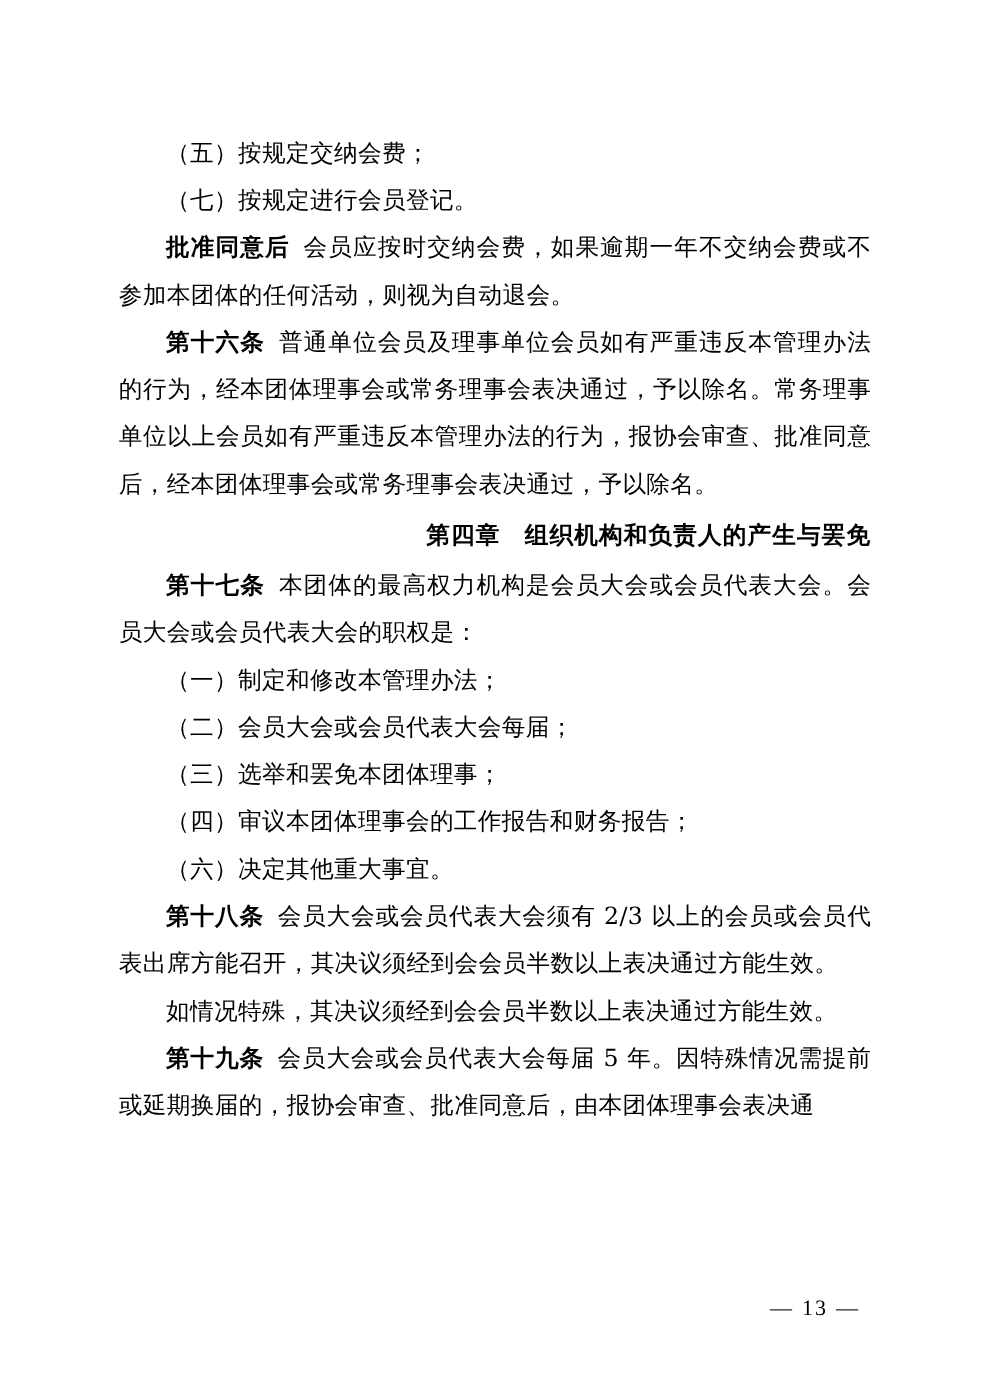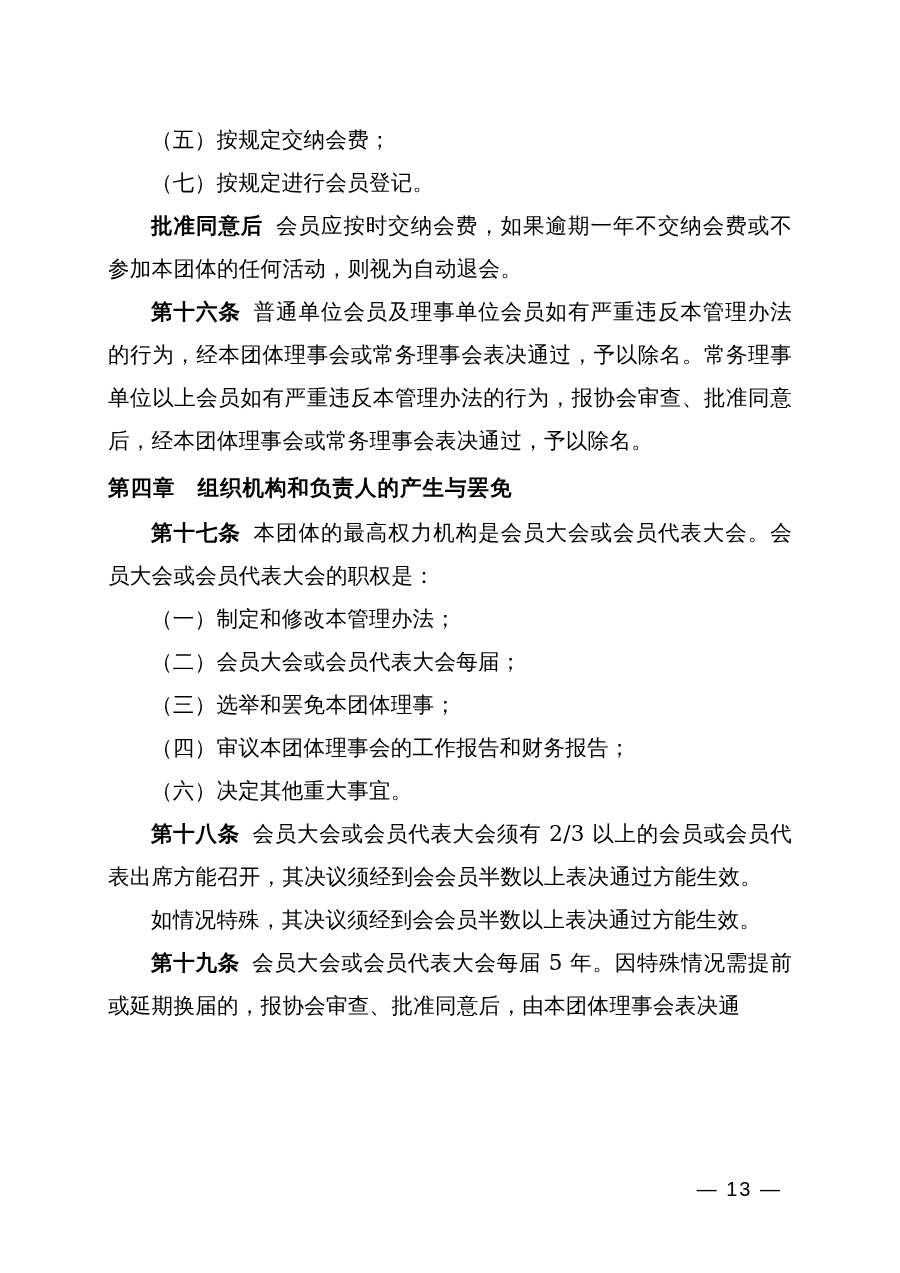--- a/index.html
+++ b/index.html
@@ -37,42 +37,42 @@
   .indent-2 {
     text-indent: 43px;
   }
   .item-line {
     text-indent: 43px;
   }
   .article-head {
     font-weight: bold;
   }
   .chapter-title {
-    text-align: left;
+    text-align: right;
     font-weight: bold;
     font-size: 21.5px;
     line-height: 43px;
     margin: 4px 0 2px 0;
     letter-spacing: 1px;
   }
   .chapter-title .gap {
     display: inline-block;
     width: 22px;
   }
   .art-gap {
     display: inline-block;
     width: 12px;
   }
   .page-number {
     position: absolute;
     right: 118px;
     bottom: 72px;
     font-size: 20px;
     letter-spacing: 2px;
-    font-family: Liberation Sans, sans-serif;
+    font-family: Liberation Serif, serif;
     text-align: center;
   }
 </style>
 </head>
 <body>
 
 <div class="page">
 
   <div class="body-text">
 

